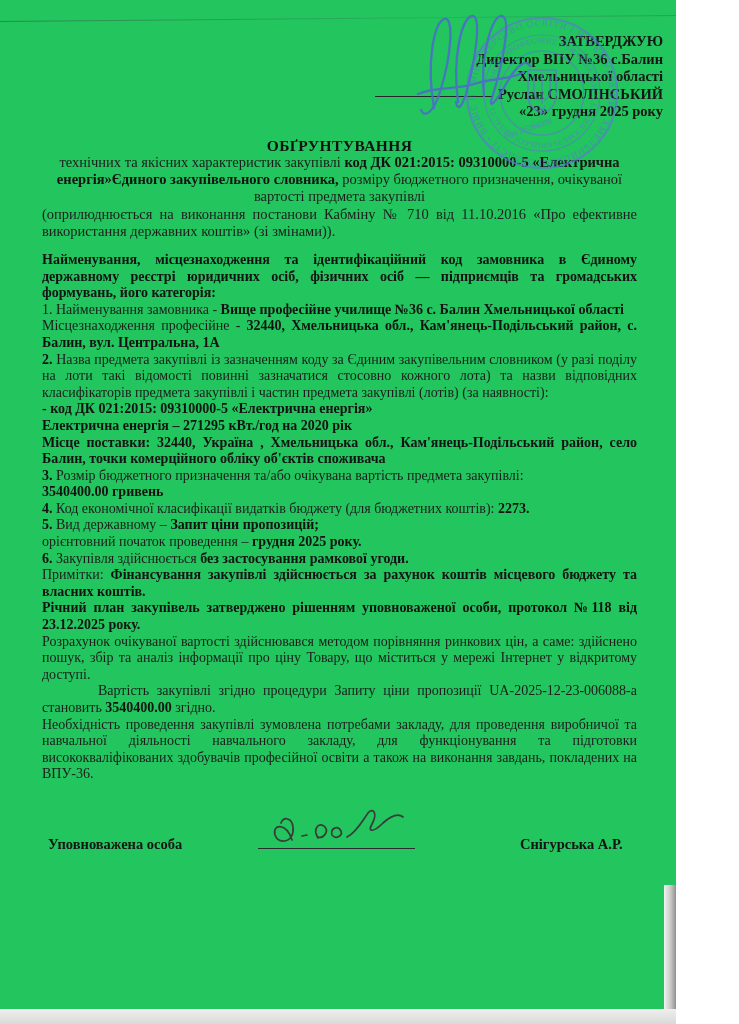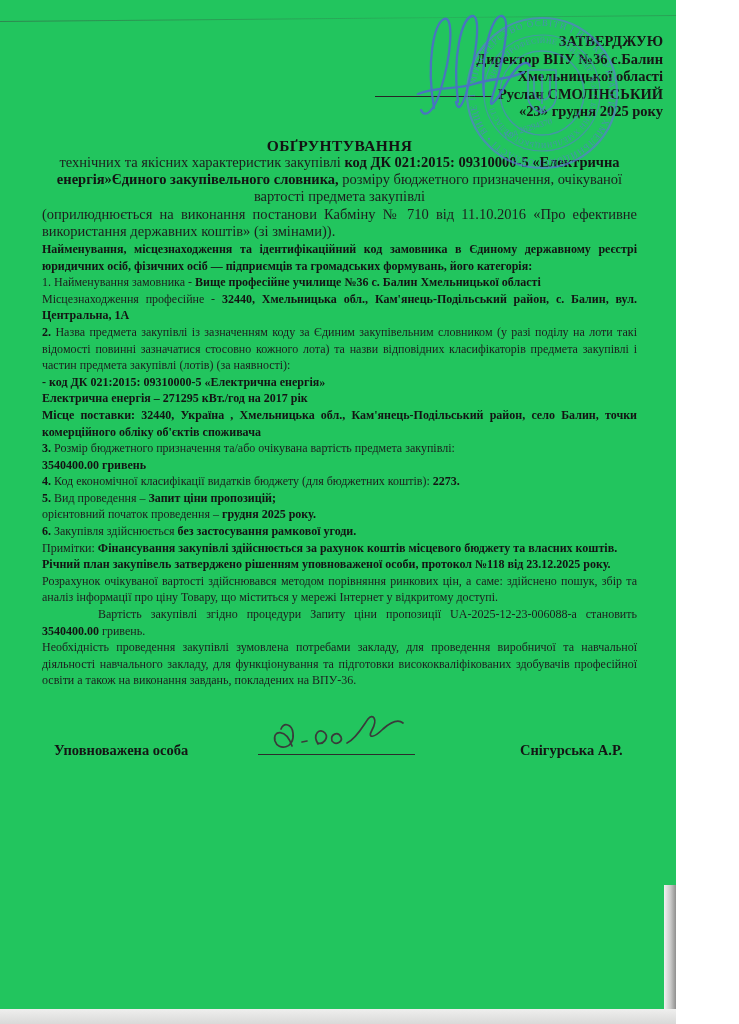--- a/index.html
+++ b/index.html
@@ -25,30 +25,30 @@
     font-weight:bold; font-size:14.5px; line-height:17.6px; color:#161616; }
   .sign-line { display:inline-block; width:118px; height:1px; border-bottom:1.8px solid #262626;
     margin-right:5px; vertical-align:2px; }
 
   
   .title-block { margin-top:16px; text-align:center; font-size:14.5px; line-height:17px; }
   .doc-heading { font-size:15.5px; font-weight:bold; letter-spacing:.4px; color:#131313; }
   .note { margin-top:1px; text-align:justify; line-height:17px; }
 
   
-  .doc-body { margin-top:1px; font-size:12px; line-height:16.6px; text-align:justify; }
+  .doc-body { margin-top:12px; font-size:14px; line-height:16.6px; text-align:justify; }
   .doc-body p { margin:0; }
   .b { font-weight:bold; color:#131313; }
   .mt-small { margin-top:12px; }
   .mt-med   { margin-top:16px; }
   .indent   { text-indent:56px; }
 
   
   .sig-row { position:relative; height:64px; margin-top:20px; font-size:14.5px; font-weight:bold; color:#141414; }
-  .sig-label { position:absolute; left:12px; bottom:14px;text-align:right; }
+  .sig-label { position:absolute; left:6px; bottom:14px;text-align:right; }
   .sig-center { position:absolute; left:216px; bottom:18px; width:157px; border-bottom:1.6px solid #2c2c2c; height:0; }
   .sig-scribble { position:absolute; left:4px; bottom:-2px; }
   .sig-name { position:absolute; left:478px; bottom:14px; }
 
   
   .stamp { position:absolute; left:458px; top:14px; opacity:.82; }
   .pen-top { position:absolute; left:414px; top:4px; opacity:.9; }
 </style>
 </head>
 <body>
@@ -72,32 +72,32 @@
       <div><span>технічних та якісних характеристик закупівлі </span><span class="b">код ДК 021:2015: 09310000-5 «Електрична енергія»</span><span class="b">Єдиного закупівельного словника,</span><span> розміру бюджетного призначення, очікуваної вартості предмета закупівлі</span></div>
       <div class="note">(оприлюднюється на виконання постанови Кабміну № 710 від 11.10.2016 «Про ефективне використання державних коштів» (зі змінами)).</div>
     </div>
 
     <div class="doc-body">
       <p class="b">Найменування, місцезнаходження та ідентифікаційний код замовника в Єдиному державному реєстрі юридичних осіб, фізичних осіб — підприємців та громадських формувань, його категорія:</p>
       <p><span>1. Найменування замовника - </span><span class="b">Вище професійне училище №36 с. Балин Хмельницької області</span></p>
       <p><span>Місцезнаходження професійне - </span><span class="b">32440, Хмельницька обл., Кам'янець-Подільський район, с. Балин, вул. Центральна, 1А</span></p>
       <p><span class="b">2.</span><span> Назва предмета закупівлі із зазначенням коду за Єдиним закупівельним словником (у разі поділу на лоти такі відомості повинні зазначатися стосовно кожного лота) та назви відповідних класифікаторів предмета закупівлі і частин предмета закупівлі (лотів) (за наявності):</span></p>
       <p class="b">- код ДК 021:2015: 09310000-5 «Електрична енергія»</p>
-      <p class="b">Електрична енергія – 271295 кВт./год на 2017 рік</p>
+      <p class="b">Електрична енергія – 271295 кВт./год на 2020 рік</p>
       <p class="b">Місце поставки: 32440, Україна , Хмельницька обл., Кам'янець-Подільський район, село Балин, точки комерційного обліку об'єктів споживача</p>
       <p><span class="b">3.</span><span> Розмір бюджетного призначення та/або очікувана вартість предмета закупівлі:</span></p>
       <p class="b">3540400.00 гривень</p>
       <p><span class="b">4.</span><span> Код економічної класифікації видатків бюджету (для бюджетних коштів): </span><span class="b">2273.</span></p>
-      <p><span class="b">5.</span><span> Вид проведення – </span><span class="b">Запит ціни пропозицій;</span></p>
+      <p><span class="b">5.</span><span> Вид державному – </span><span class="b">Запит ціни пропозицій;</span></p>
       <p><span>орієнтовний початок проведення – </span><span class="b">грудня 2025 року.</span></p>
       <p><span class="b">6.</span><span> Закупівля здійснюється </span><span class="b">без застосування рамкової угоди.</span></p>
       <p><span>Примітки: </span><span class="b">Фінансування закупівлі здійснюється за рахунок  коштів місцевого бюджету та власних коштів.</span></p>
       <p class="b">Річний план закупівель затверджено рішенням уповноваженої особи, протокол №118 від 23.12.2025 року.</p>
       <p>Розрахунок очікуваної вартості здійснювався методом порівняння ринкових цін, а саме: здійснено пошук, збір та аналіз інформації про ціну Товару, що міститься у мережі Інтернет у відкритому доступі.</p>
-      <p class="mt-small indent"><span>Вартість закупівлі згідно процедури Запиту ціни пропозиції UA-2025-12-23-006088-a становить </span><span class="b">3540400.00</span><span> гривень.</span></p>
+      <p class="mt-small indent"><span>Вартість закупівлі згідно процедури Запиту ціни пропозиції UA-2025-12-23-006088-a становить </span><span class="b">3540400.00</span><span> згідно.</span></p>
       <p class="mt-med">Необхідність проведення закупівлі зумовлена потребами закладу, для проведення виробничої та навчальної діяльності навчального закладу, для функціонування та  підготовки висококваліфікованих здобувачів професійної освіти  а також на виконання завдань, покладених на ВПУ-36.</p>
     </div>
 
     <div class="sig-row">
       <span class="sig-label">Уповноважена особа</span>
       <span class="sig-center">
         <svg class="sig-scribble" width="150" height="42" viewBox="0 0 150 42">
           <g fill="none" stroke="#3a3a3a" stroke-width="1.7" stroke-linecap="round">
             <path d="M30,32 C24,14 10,16 13,27 C16,37 33,35 31,19 C30,10 22,8 19,15"></path>
             <path d="M40,28 l5,-1"></path>

